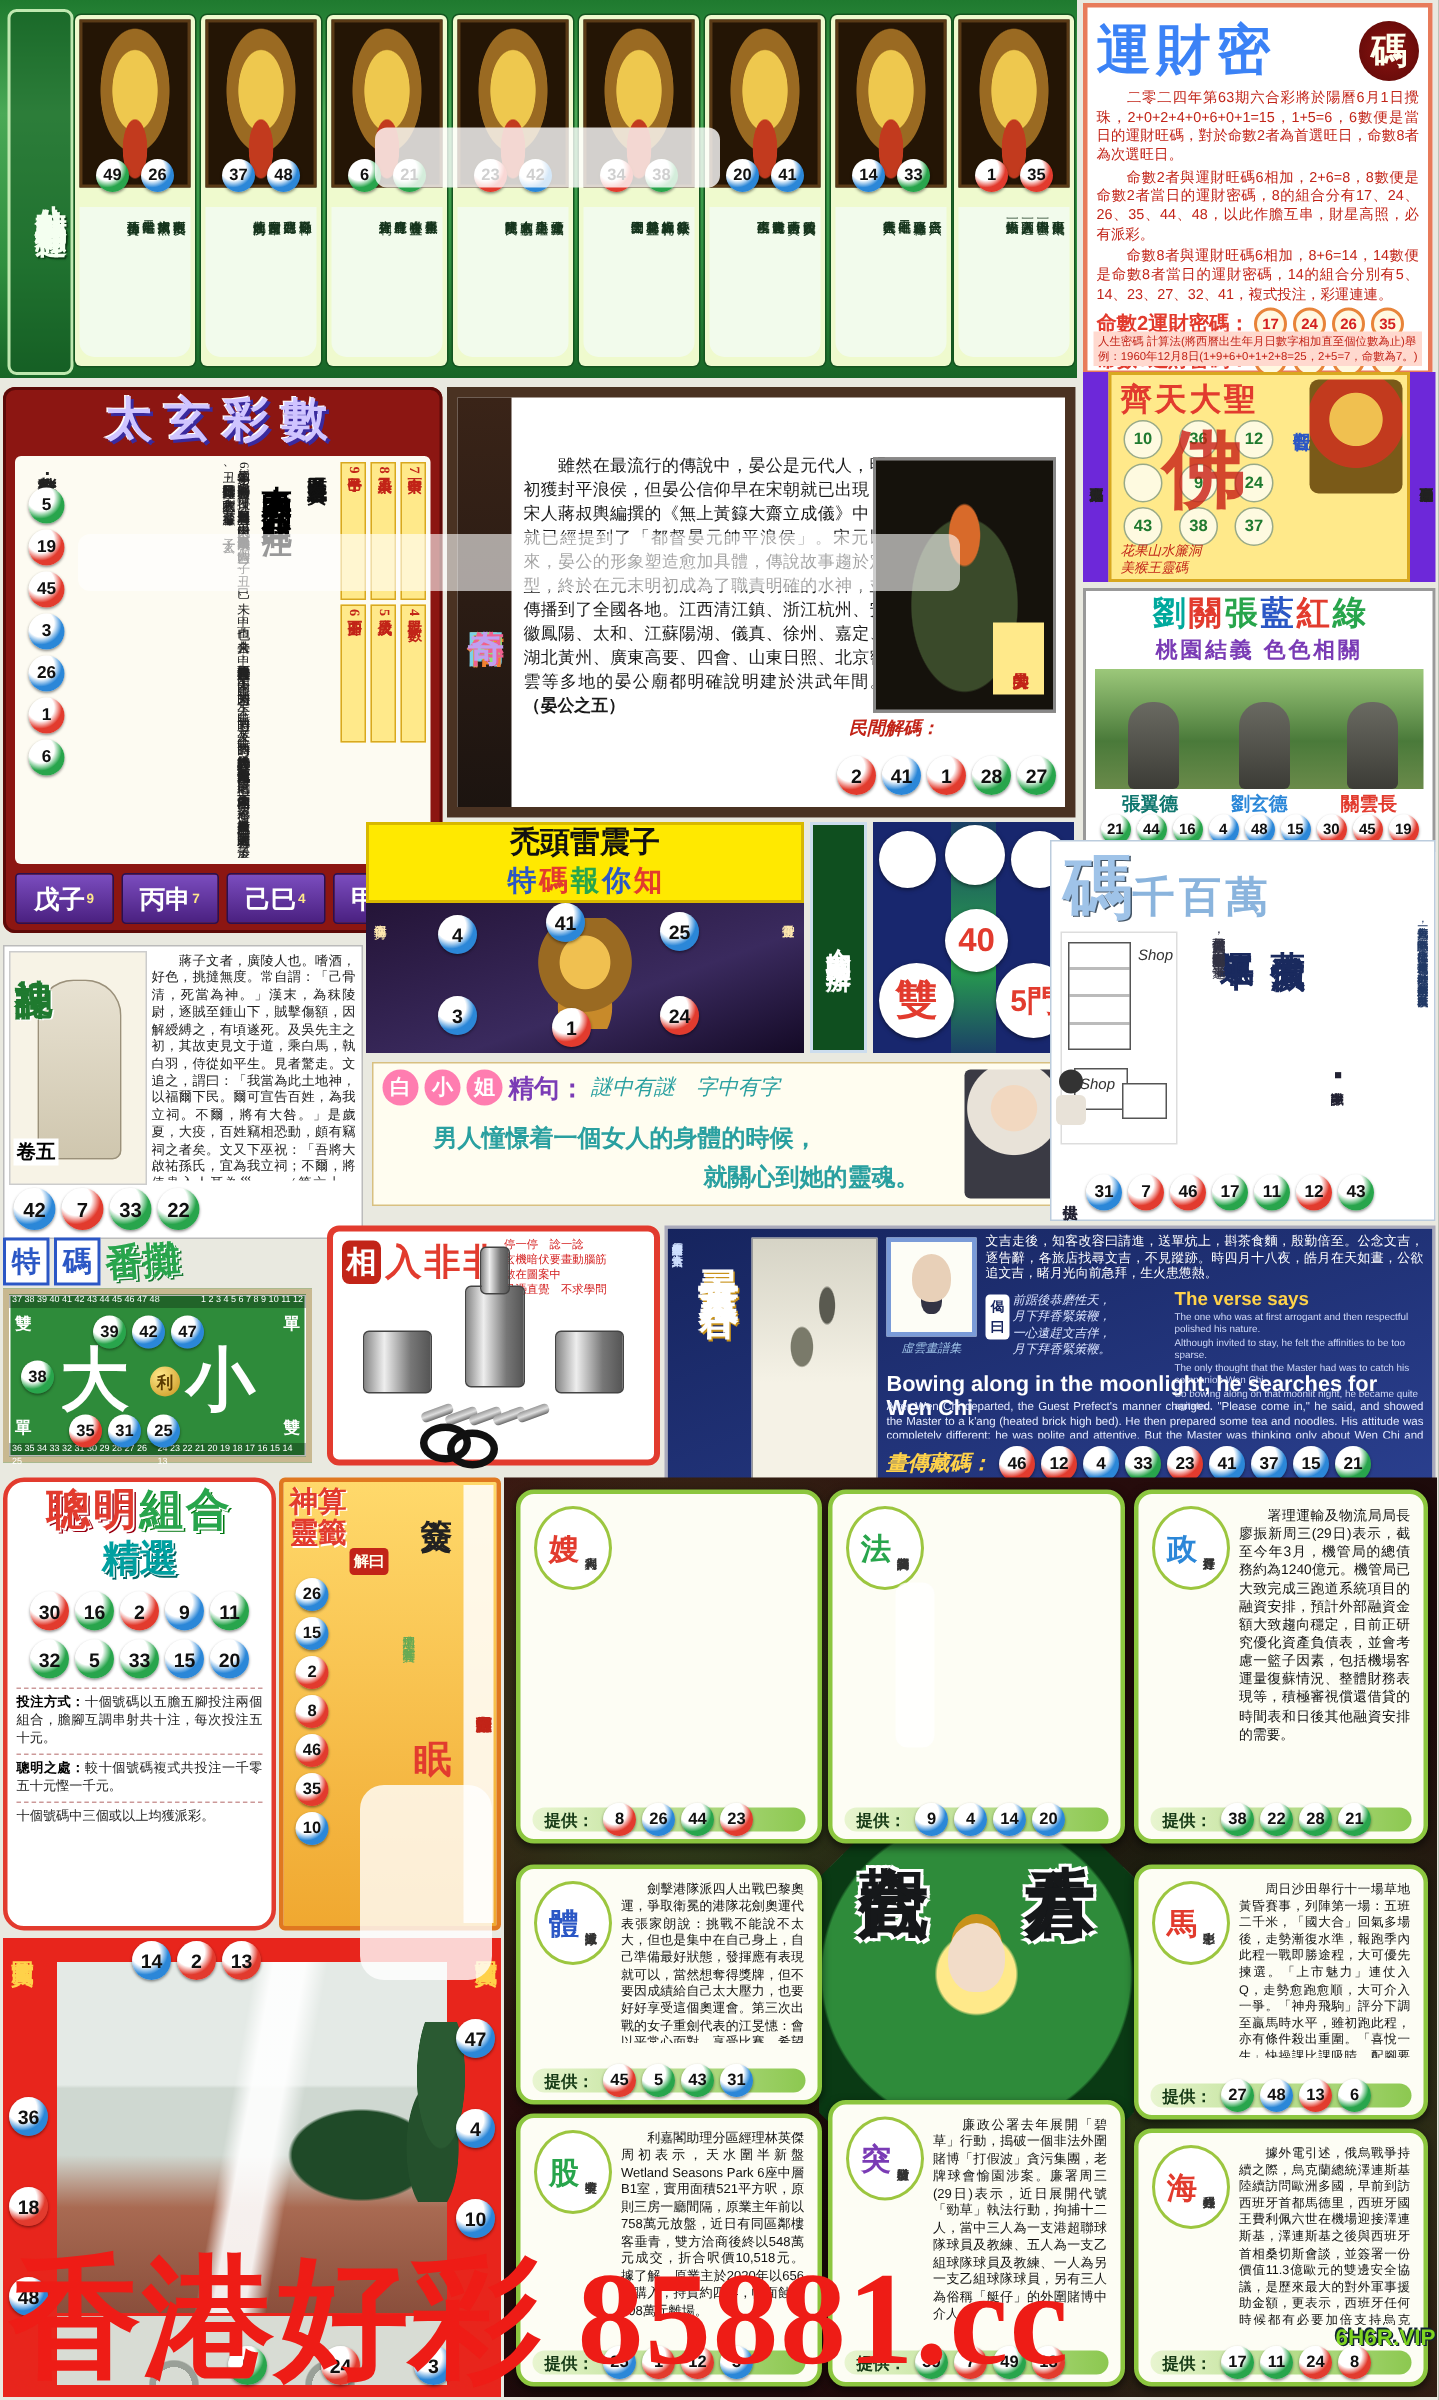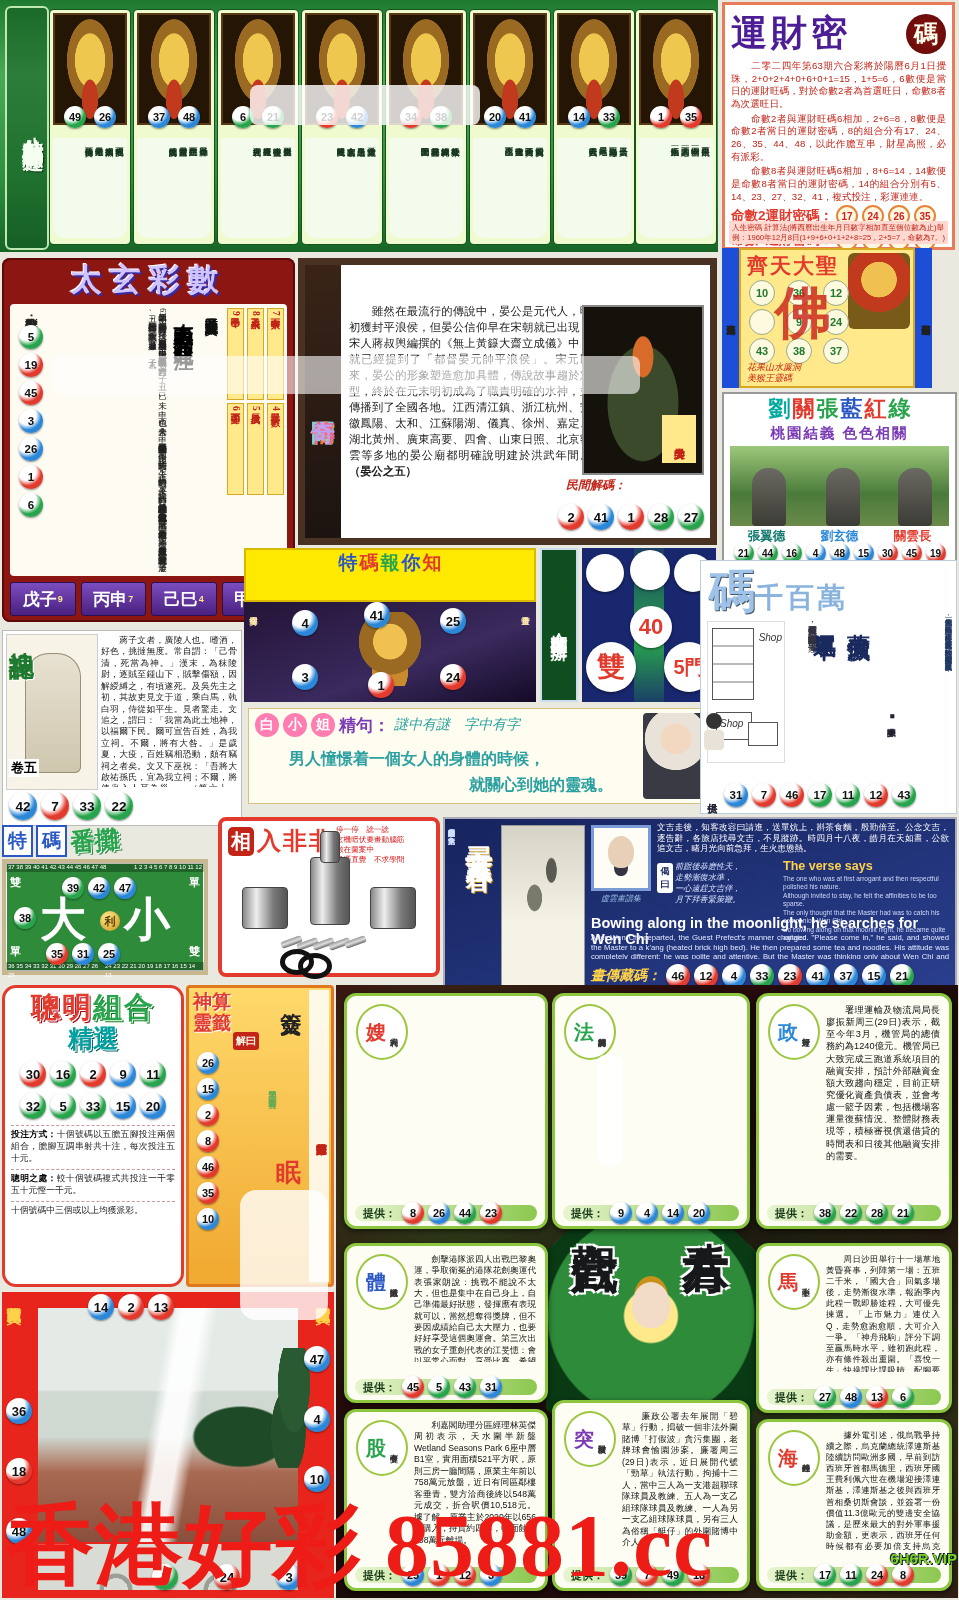--- a/index.html
+++ b/index.html
@@ -34,21 +34,21 @@
     background:radial-gradient(ellipse at 50% 78%,#c23a1e 0 16%,rgba(0,0,0,0) 17%),
       radial-gradient(ellipse at 50% 42%,#eec84e 0 30%,#9a6a22 31% 46%,#241505 47%),#1b1006}
   .icard .nums{position:absolute;left:0;right:0;top:96px;display:flex;justify-content:center;gap:8px}
   .icard .tx{position:absolute;left:3px;right:3px;top:128px;bottom:6px;background:#f2fbec;
     border-radius:0 0 10px 10px;writing-mode:vertical-rl;font-size:8.5px;line-height:1.08;
     color:#15341c;padding:3px 2px;overflow:hidden;font-family:"Liberation Serif","DejaVu Serif",serif}
   
   #fortune{left:722px;top:2px;width:233px;height:248px;background:#fff;border:3px solid #e87b5a;
     padding:4px 6px;box-sizing:border-box}
   #fortune .trow{display:flex;align-items:center;justify-content:space-between}
-  #fortune .tmain{font-size:36px;font-weight:900;color:#4c1d95;letter-spacing:4px;
+  #fortune .tmain{font-size:36px;font-weight:900;color:#3b82f6;letter-spacing:4px;
     font-family:"Liberation Serif","DejaVu Serif",serif}
   #fortune .badge{width:40px;height:40px;border-radius:50%;background:radial-gradient(circle,#8c1210,#5c0a08);
     color:#ffe;display:flex;align-items:center;justify-content:center;font-size:24px;font-weight:900}
   #fortune p{margin:2px 0;font-size:9.6px;line-height:1.32;color:#c22418;text-align:justify}
   #fortune .mline{display:flex;align-items:center;gap:3px;font-size:13.5px;font-weight:900;color:#e23b2e;margin-top:2px}
   #fortune .foot{position:absolute;left:4px;right:4px;bottom:3px;background:#ffd9cf;color:#c22418;
     font-size:7.6px;line-height:1.25;padding:2px 3px}
   
   #taixuan{left:2px;top:258px;width:293px;height:364px;background:#8c1612;border-radius:8px;
     box-shadow:inset 0 0 0 2px #5c0a08}
@@ -80,21 +80,21 @@
   #folk .bd{position:absolute;left:44px;top:38px;width:242px;bottom:6px;font-size:11.3px;line-height:1.42;
     text-align:justify;color:#1a1a1a;overflow:hidden}
   #folk .photo{position:absolute;right:6px;top:40px;width:118px;height:166px;border:2px solid #888;
     background:radial-gradient(ellipse at 50% 30%,#d86a2a 0 12%,rgba(0,0,0,0) 13%),
       radial-gradient(ellipse at 50% 58%,#3a4a2a 0 42%,#15120c 43%),#2a241c}
   #folk .ptag{position:absolute;right:14px;top:150px;width:34px;height:48px;background:#ffe98a;color:#c22418;
     font-size:11px;font-weight:900;writing-mode:vertical-rl;display:flex;align-items:center;justify-content:center}
   #folk .cap{position:absolute;right:84px;top:212px;color:#c22418;font-weight:700;font-size:12px;font-style:italic}
   #folk .nb{position:absolute;right:6px;bottom:8px}
   
-  #monkey{left:722px;top:248px;width:210px;height:140px;background:#1d4ed8}
+  #monkey{left:722px;top:248px;width:235px;height:140px;background:#6d28d9}
   #monkey .edge{position:absolute;top:0;bottom:0;width:15px;writing-mode:vertical-rl;font-size:9px;
     color:#222;font-weight:700;text-align:center}
   #monkey .box{position:absolute;left:17px;right:17px;top:0;bottom:0;background:#ffe98a;border:2px solid #d8a820}
   #monkey .mt{position:absolute;left:6px;top:2px;font-size:21px;font-weight:900;color:#e23b2e;letter-spacing:2px;
     font-family:"Liberation Serif","DejaVu Serif",serif}
   #monkey .sub{position:absolute;left:118px;top:28px;writing-mode:vertical-rl;color:#2b57c5;font-weight:900;font-size:12px}
   #monkey .mimg{position:absolute;right:3px;top:3px;width:62px;height:76px;border-radius:6px;
     background:radial-gradient(circle at 50% 35%,#f0c050 0 30%,#c23a1e 31% 55%,#7a5a18 56%);}
   #monkey .grid{position:absolute;left:8px;top:30px;width:108px;display:grid;grid-template-columns:repeat(3,1fr);gap:3px}
   #monkey .grid i{width:24px;height:24px;border-radius:50%;border:1px solid #9a8; color:#1f7a2f;
@@ -597,20 +597,21 @@
     <div class="nb balls bs28">
         <span class="ball blue">42</span>
         <span class="ball red">7</span>
         <span class="ball green">33</span>
         <span class="ball green">22</span>
       </div>
   </div>
 
   <div id="leizi" class="abs">
     <div class="hd">
+      <div class="l1">禿頭雷震子</div>
       <div class="l2">
           <span style="color: rgb(43, 87, 197);">特</span>
           <span style="color: rgb(226, 59, 46);">碼</span>
           <span style="color: rgb(40, 165, 76);">報</span>
           <span style="color: rgb(43, 87, 197);">你</span>
           <span style="color: rgb(226, 59, 46);">知</span>
         </div>
     </div>
     <div class="bp">
       <div class="eagle"></div>
@@ -766,21 +767,21 @@
     <div class="vtt">尋文吉月下拜香</div>
     <div class="wood"></div>
     <div class="port">
         <div class="face"></div>
       </div>
     <div class="pcap">虛雲畫譜集</div>
     <div class="intro">文吉走後，知客改容曰請進，送單炕上，斟茶食麵，殷勤倍至。公念文吉，逐告辭，各旅店找尋文吉，不見蹤跡。時四月十八夜，皓月在天如晝，公欲追文吉，睹月光向前急拜，生火患憊熱。</div>
     <div class="ji">偈曰</div>
     <div class="vcn">
       <div>前踞後恭磨性天，</div>
-        <div>走勢漸復水準，</div>
+        <div>月下拜香緊策鞭，</div>
       <div>一心遠趕文吉伴，</div>
         <div>月下拜香緊策鞭。</div>
     </div>
     <div class="vst">The verse says</div>
     <div class="ven">
       <div>The one who was at first arrogant and then respectful polished his nature.</div>
         <div>Although invited to stay, he felt the affinities to be too sparse.</div>
       <div>The only thought that the Master had was to catch his companion Wen Chi.</div>
         <div>So bowing along on that moonlit night, he became quite agitated.</div>
     </div>

